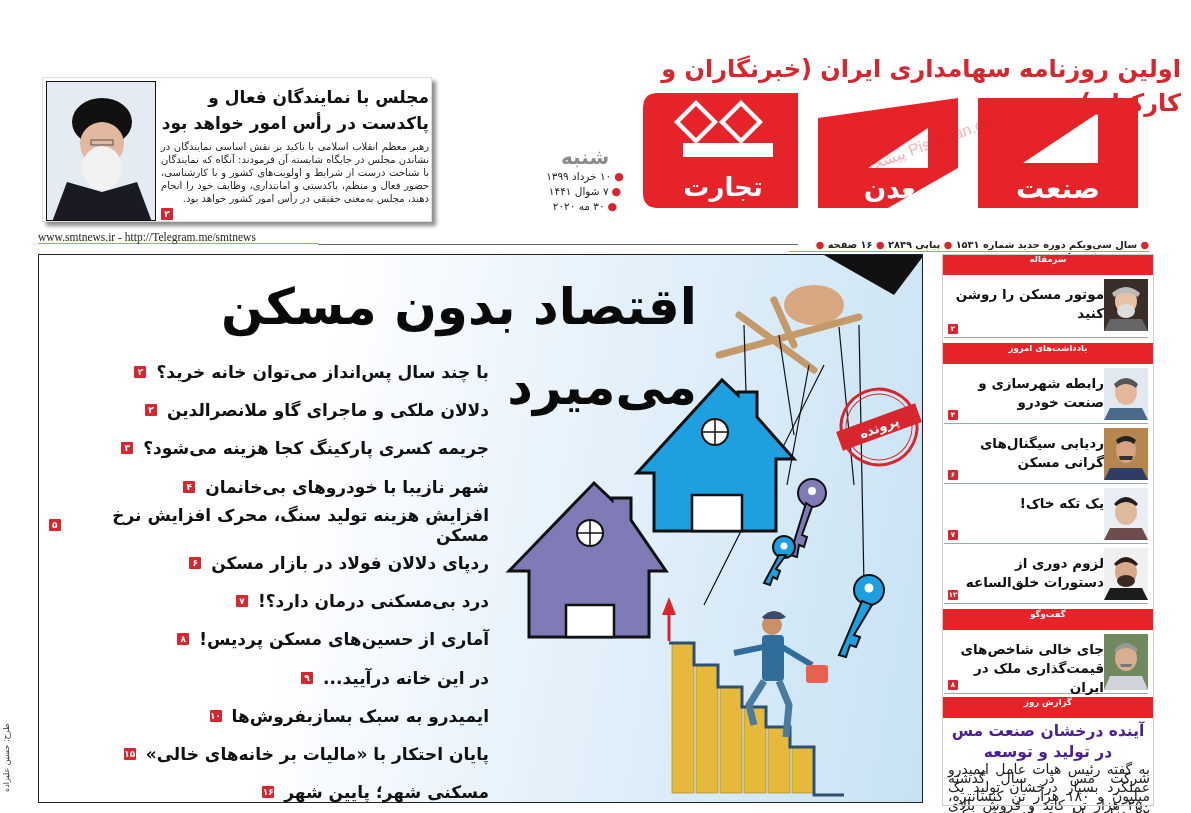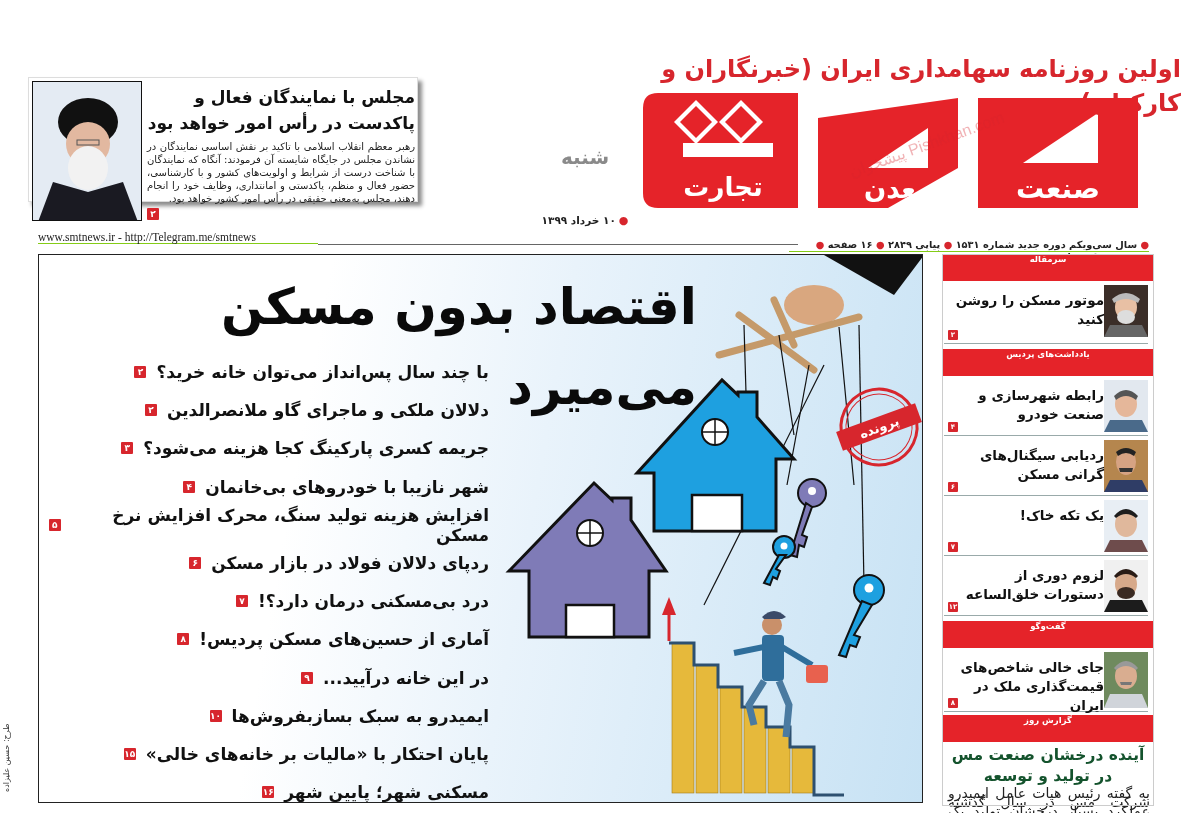--- a/index.html
+++ b/index.html
@@ -15,26 +15,26 @@
   }
   .masthead { position: absolute; left: 638px; top: 88px; width: 500px; height: 130px; }
   .masthead svg { width: 100%; height: 100%; }
   .watermark {
     position: absolute; left: 845px; top: 135px; color: rgba(215,38,45,0.35);
     font-size: 16px; font-family: "Liberation Sans", sans-serif; transform: rotate(-20deg);
   }
 
   .date-box { position: absolute; left: 540px; top: 145px; width: 90px; height: 80px; text-align: center; direction: rtl; }
   .date-day { font-size: 20px; color: #8a8a8a; font-weight: bold; }
-  .date-line { font-size: 10.5px; color: #222; line-height: 14px; font-weight: bold; margin-top: 44px; }
+  .date-line { font-size: 10.5px; color: #222; line-height: 14px; font-weight: normal; }
   .date-line .dot { color: #d7262d; font-size: 11px; margin-left: 3px; }
 
   
   .lead-box {
-    position: absolute; left: 28px; top: 77px; width: 390px; height: 125px;
+    position: absolute; left: 42px; top: 77px; width: 390px; height: 145px;
     background: #fff; box-shadow: 4px 4px 4px rgba(0,0,0,0.45);
     border: 1px solid #ddd;
   }
   .lead-photo { position: absolute; left: 3px; top: 3px; width: 110px; height: 140px; border: 1px solid #111; overflow: hidden; background: #dfe7f1; }
   .lead-text { position: absolute; left: 118px; top: 6px; width: 268px; direction: rtl; text-align: right; }
   .lead-title { font-size: 17px; font-weight: bold; line-height: 26px; color: #111; }
   .lead-body { font-size: 10px; line-height: 13px; color: #222; margin-top: 4px; text-align: justify; }
   .page-badge {
     display: inline-block; width: 12px; height: 12px; background: #d7262d; color: #fff;
     font-size: 9px; line-height: 12px; text-align: center; font-weight: bold; border-radius: 1px;
@@ -75,32 +75,32 @@
 
   .credit {
     position: absolute; left: 2px; top: 715px; width: 32px; height: 85px;
     writing-mode: vertical-rl; transform: rotate(180deg);
     font-size: 8px; color: #333; text-align: center; direction: rtl;
   }
 
   
   .right-col { position: absolute; left: 942px; top: 254px; width: 212px; height: 552px; }
   .sec-bar {
-    height: 27px; background: #e52329; color: #fff; font-size: 8.5px; text-align: center; line-height: 11px;
+    height: 21px; background: #e52329; color: #fff; font-size: 8.5px; text-align: center; line-height: 11px;
     direction: rtl; font-weight: bold;
   }
   .col-item { position: relative; height: 60px; border-bottom: 1px solid #9aa; margin: 0 6px 0 2px; }
   .col-item .ci-photo { position: absolute; right: 0; top: 4px; width: 44px; height: 52px; overflow: hidden; background: #ccc; }
   .col-item .ci-text {
     position: absolute; right: 44px; top: 10px; width: 150px; direction: rtl; text-align: right;
     font-size: 13.5px; line-height: 19px; font-weight: bold; color: #111;
   }
   .col-item .page-badge { position: absolute; left: 4px; bottom: 3px; width: 10px; height: 10px; font-size: 7px; line-height: 10px; }
 
-  .report-title { direction: rtl; text-align: center; font-size: 15.5px; font-weight: bold; line-height: 21px; margin-top: 3px; color: #14532d; }
+  .report-title { direction: rtl; text-align: center; font-size: 15.5px; font-weight: bold; line-height: 21px; margin-top: 3px; color: #4c1d95; }
   .report-body { direction: rtl; text-align: justify; font-size: 14px; line-height: 9px; color: #222; padding: 2px 4px 0 6px; }
   .report-badge { position: absolute; left: 6px; bottom: 4px; width: 10px; height: 14px; font-size: 7px; line-height: 10px; }
   .col-border { position: absolute; left: 942px; top: 254px; width: 212px; height: 552px; border: 1px solid #ccc; pointer-events: none; }
 </style>
 </head>
 <body>
 
 <div class="tagline rtl">اولین روزنامه سهامداری ایران (خبرنگاران و کارکنان)</div>
 
 <div class="masthead">
@@ -301,21 +301,21 @@
           <ellipse cx="22" cy="22" rx="11" ry="13" fill="#e8c0a4"></ellipse>
           <path d="M8 14 Q22 2 36 14 L34 18 Q22 10 10 18 Z" fill="#bbb"></path>
           <ellipse cx="22" cy="32" rx="9" ry="7" fill="#ddd"></ellipse>
           <path d="M0 52 L6 40 L38 40 L44 52 Z" fill="#666"></path>
         </svg>
     </div>
     <div class="ci-text">موتور مسکن را روشن کنید</div>
     <span class="page-badge">۲</span>
   </div>
 
-  <div class="sec-bar" style="margin-top:5px">یادداشت‌های پردیس</div>
+  <div class="sec-bar" style="margin-top:5px">یادداشت‌های امروز</div>
   <div class="col-item">
     <div class="ci-photo">
       <svg viewBox="0 0 44 52" width="44" height="52">
           <rect width="44" height="52" fill="#e2e8ef"></rect>
           <ellipse cx="22" cy="24" rx="11" ry="13" fill="#e5b79a"></ellipse>
           <path d="M10 16 Q22 4 34 16 L32 20 Q22 12 12 20 Z" fill="#555"></path>
           <path d="M0 52 L6 40 L38 40 L44 52 Z" fill="#4a6a8a"></path>
         </svg>
     </div>
     <div class="ci-text">رابطه شهرسازی و صنعت خودرو</div>

